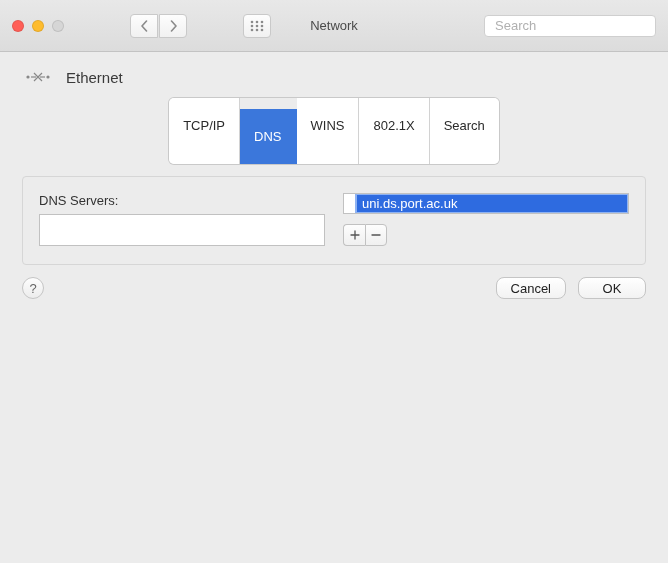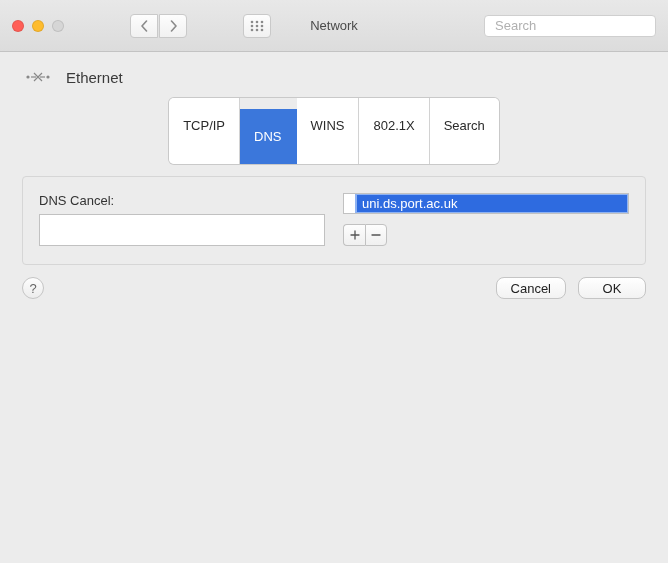--- a/index.html
+++ b/index.html
@@ -308,21 +308,21 @@
     <div class="seg">TCP/IP</div>
     <div class="seg active">DNS</div>
     <div class="seg">WINS</div>
     <div class="seg">802.1X</div>
     <div class="seg">Search</div>
   </div>
 </div>
 
 <div class="content-frame">
   <div class="column">
-    <div class="col-label">DNS Cancel:</div>
+    <div class="col-label">DNS Servers:</div>
     <div class="listbox"></div>
   </div>
 
   <div class="column">
     <div class="listbox">
       <div class="list-row selected">uni.ds.port.ac.uk</div>
     </div>
     <div class="below-row">
       <div class="pm-group">
         <div class="pm-btn">

